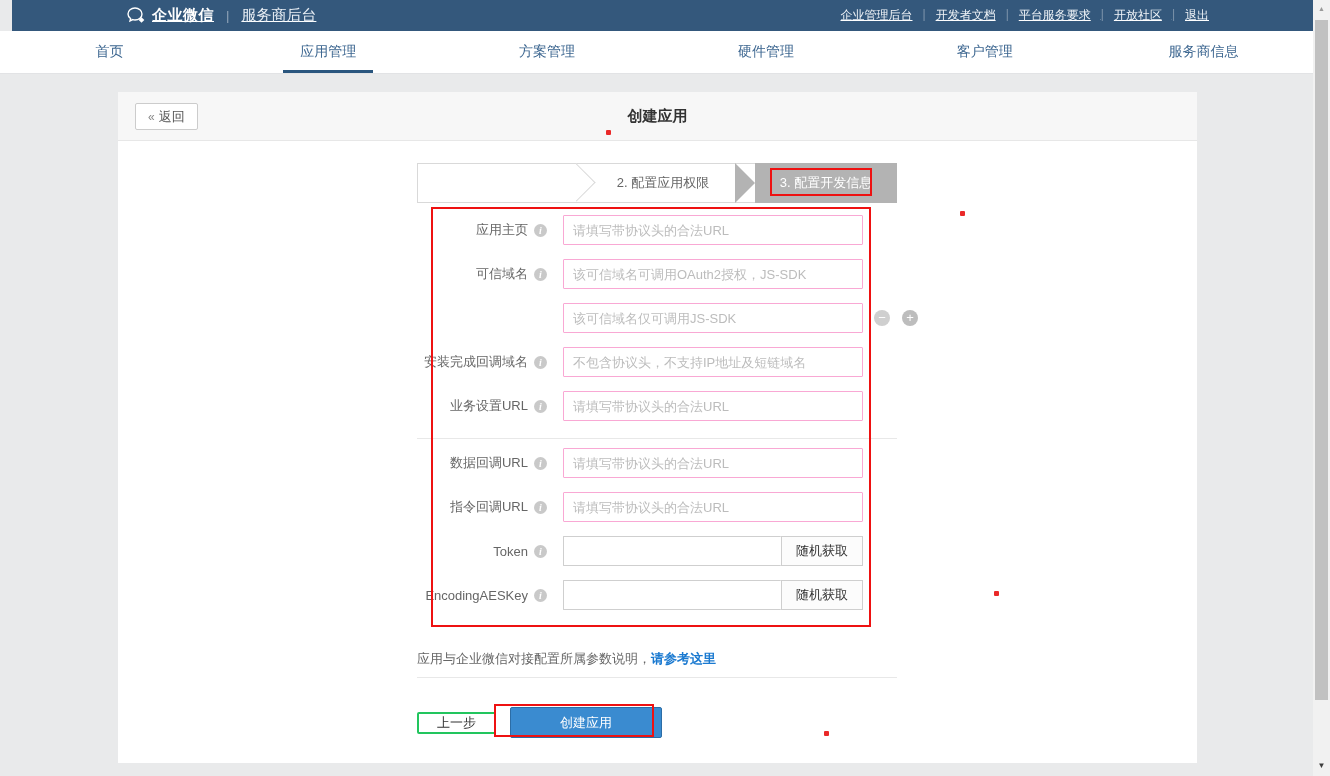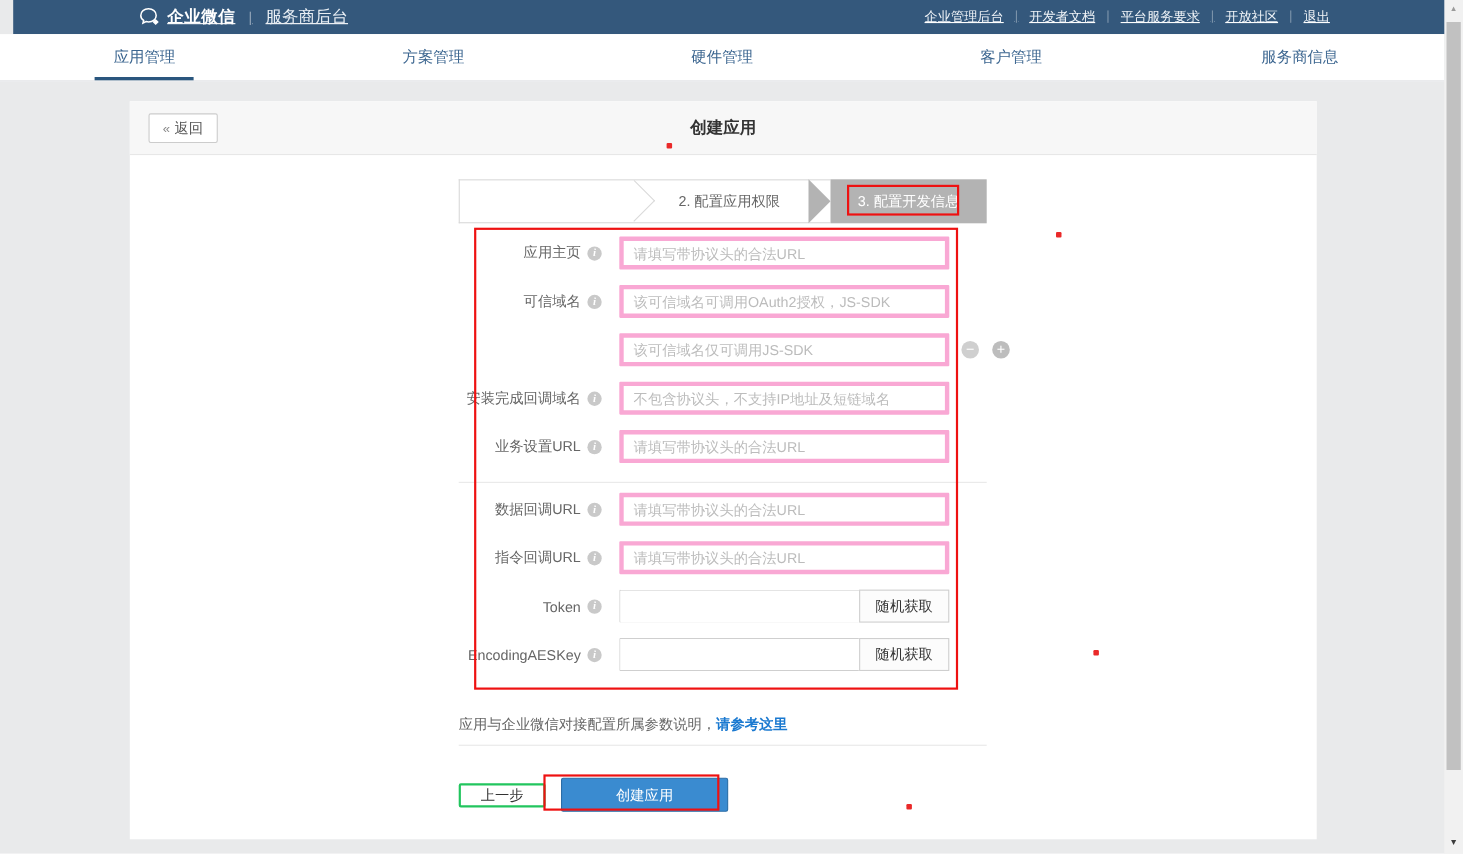--- a/index.html
+++ b/index.html
@@ -57,21 +57,21 @@
 
   
   .form-rows { margin-top:12px; }
   .frow { display:flex; align-items:center; height:30px; margin-bottom:14px; position:relative; }
   .flabel { width:130px; display:flex; align-items:center; justify-content:flex-end; gap:6px;
             font-size:13px; color:#666; }
   .info { width:13px; height:13px; border-radius:50%; background:#c9c9c9; color:#fff;
           font-family:"Liberation Serif", serif; font-size:10px; font-weight:bold; font-style:italic;
           display:flex; align-items:center; justify-content:center; cursor:pointer; }
   .finput, .igroup { margin-left:16px; }
-  .finput { width:300px; height:30px; border:4px solid #f9a8d4; border-radius:1px; padding:0 9px;
+  .finput { width:300px; height:30px; border:1px solid #f9a8d4; border-radius:1px; padding:0 9px;
             font-size:13px; color:#333; font-family:"Liberation Sans", sans-serif; outline:none; }
   .finput::placeholder { color:#bcbcbc; }
   .igroup { width:300px; height:30px; display:flex; }
   .igroup .ginput { flex:1; height:30px; border:1px solid #cfcfcf; border-right:none; border-radius:1px;
             padding:0 9px; font-size:13px; color:#333; outline:none; min-width:0;
             font-family:"Liberation Sans", sans-serif; }
   .rand-btn { width:82px; height:30px; background:#fcfcfc; border:1px solid #cfcfcf; font-size:13px;
             color:#333; cursor:pointer; font-family:"Liberation Sans", sans-serif; }
   .circle-btn { position:absolute; top:7px; width:16px; height:16px; border-radius:50%; color:#fff;
             font-size:13px; line-height:15px; text-align:center; cursor:pointer; }
@@ -131,20 +131,23 @@
     <span class="tsep">|</span>
     <span class="tlink">平台服务要求</span>
     <span class="tsep">|</span>
     <span class="tlink">开放社区</span>
     <span class="tsep">|</span>
     <span class="tlink">退出</span>
   </div>
 </div>
 
 <div class="navbar">
+  <div class="navtab">
+    <span>首页</span>
+  </div>
   <div class="navtab active">
     <span>应用管理</span>
       <span class="underline"></span>
   </div>
   <div class="navtab">
     <span>方案管理</span>
   </div>
   <div class="navtab">
     <span>硬件管理</span>
   </div>

